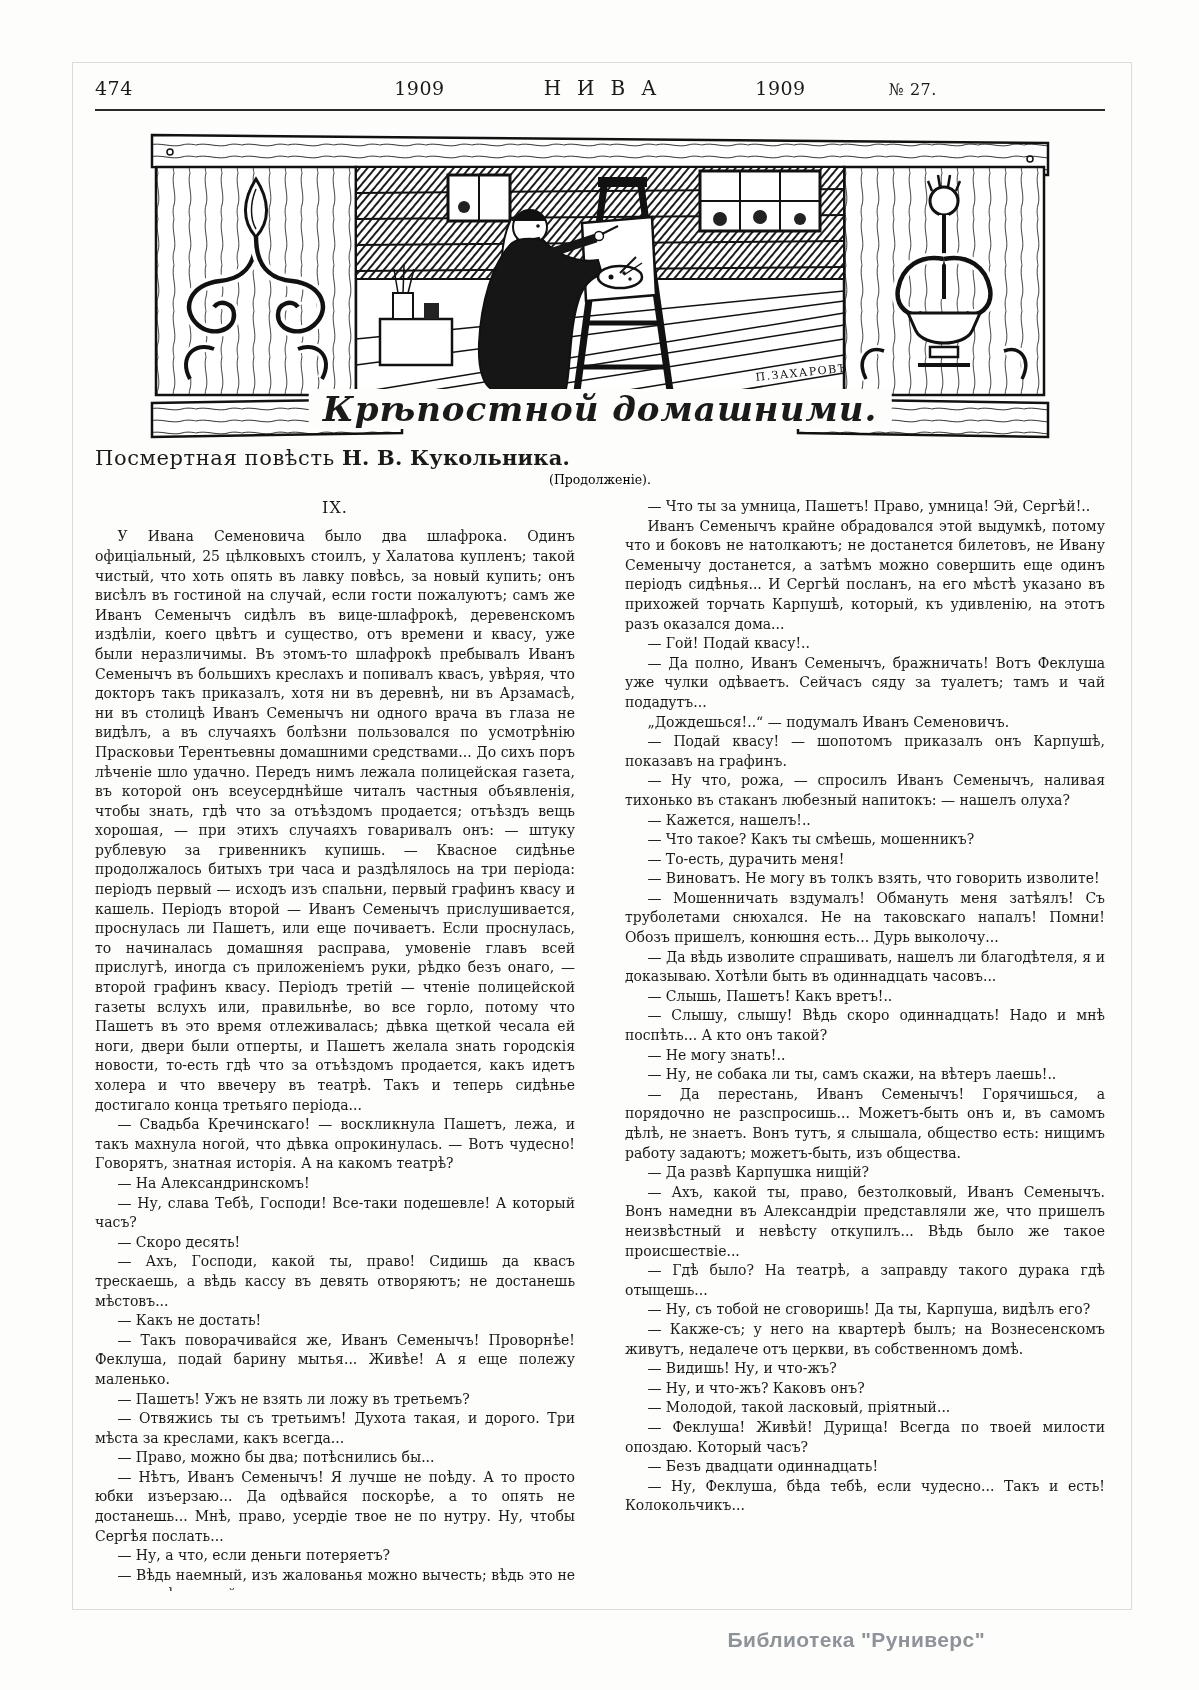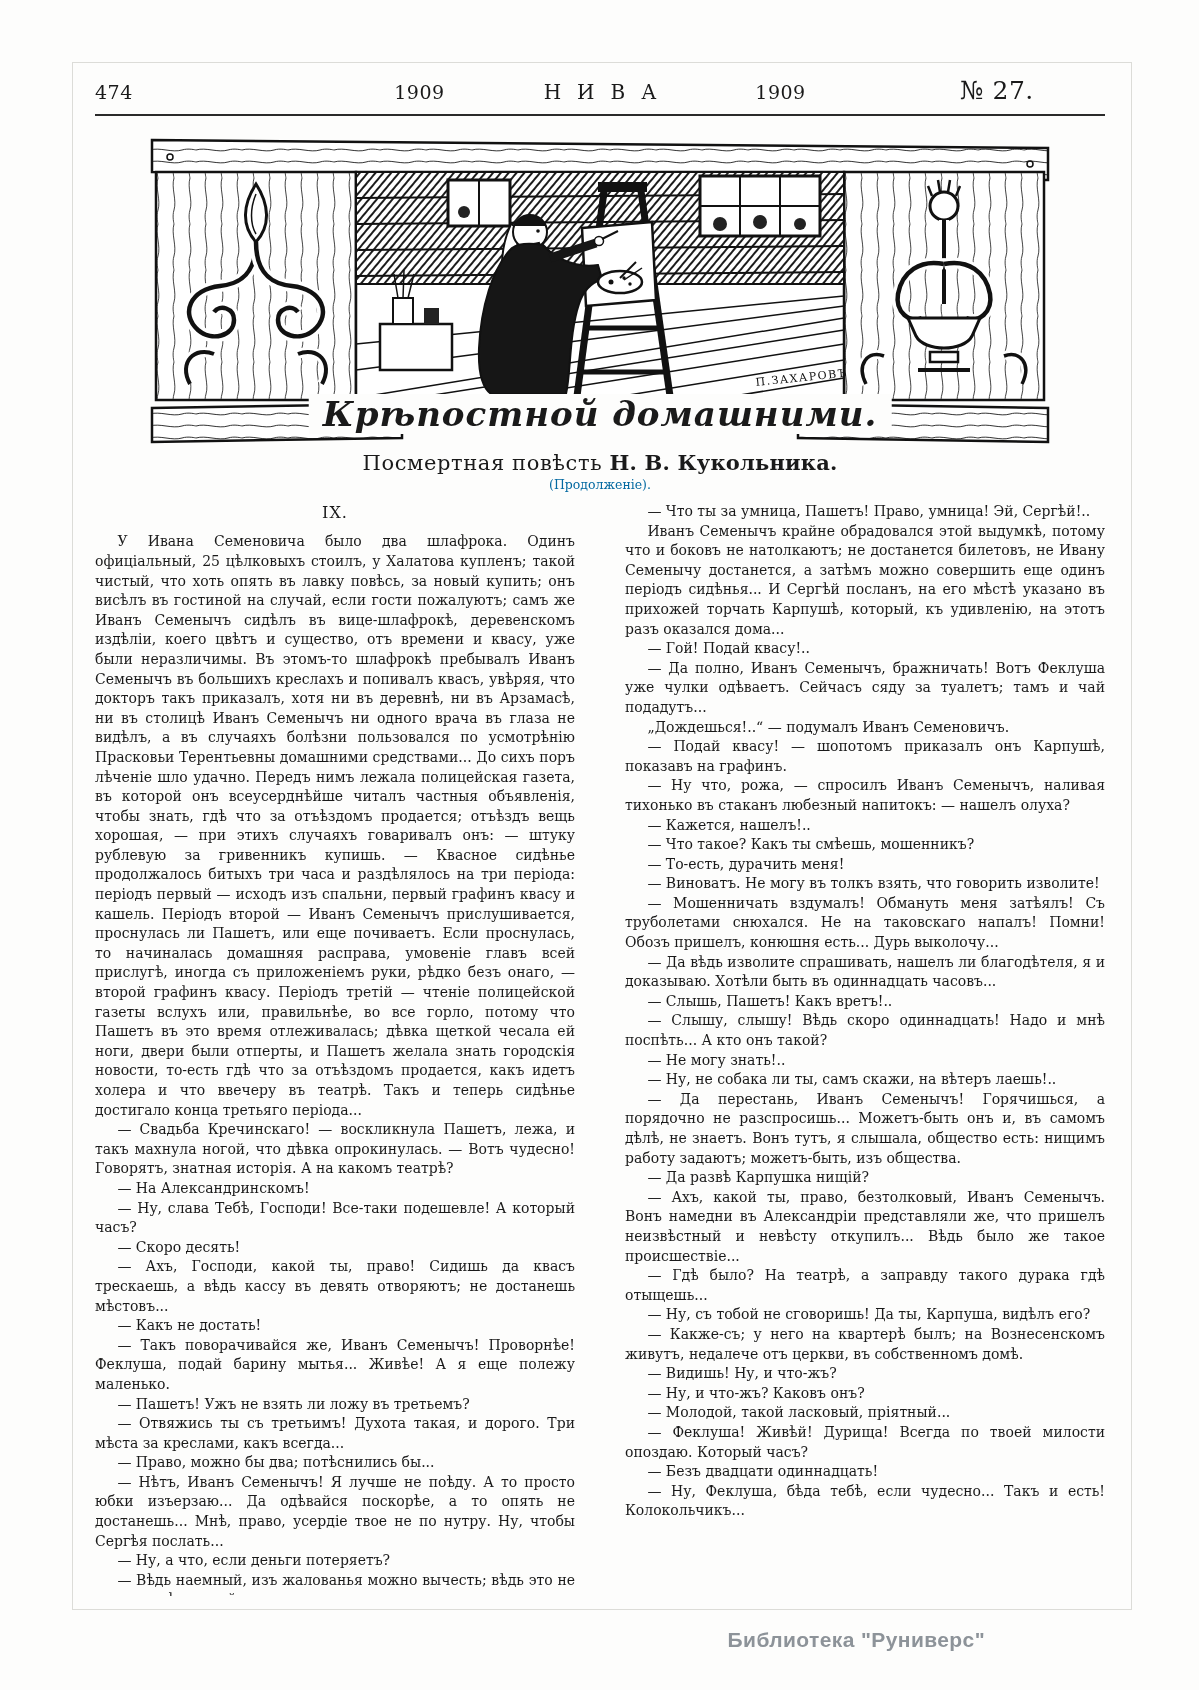--- a/index.html
+++ b/index.html
@@ -23,34 +23,34 @@
     display:grid;
     grid-template-columns:1fr 1fr auto 1fr 1fr;
     align-items:baseline;
     font-size:19px;
     letter-spacing:0.5px;
   }
   .masthead .pageno{text-align:left;}
   .masthead .yearL{text-align:center;}
   .masthead .mag{ text-align:center;letter-spacing:16px;font-size:20px;padding-left:16px;}
   .masthead .yearR{text-align:center;}
-  .masthead .issue{text-align:center;font-size:25px;}
+  .masthead .issue{text-align:left;font-size:16px;}
   .rule{border:none;border-top:2px solid #2a2a2a;margin:9px 0 0 0;}
 
   
   .illu-wrap{position:relative;width:900px;height:312px;margin:16px auto 0;}
   .illu-wrap svg{display:block;width:900px;height:312px;}
   .story-title{
     position:absolute;left:50%;top:262px;transform:translateX(-50%);
     background:#fdfdfc;padding:0 14px;white-space:nowrap;
     font-size:34px;font-weight:bold;font-style:italic;letter-spacing:1px;
   }
-  .subtitle{text-align:center;margin-top:6px;font-size:21px;letter-spacing:0.6px;}
+  .subtitle{text-align:left;margin-top:6px;font-size:21px;letter-spacing:0.6px;}
   .subtitle .author{font-weight:bold;letter-spacing:0.2px;}
-  .continuation{text-align:center;font-size:12.5px;margin-top:2px;color:#0369a1;}
+  .continuation{text-align:center;font-size:12.5px;margin-top:2px;color:#000000;}
 
   
   .columns{
     display:flex;gap:50px;margin-top:10px;
     height:1094px;overflow:hidden;
     font-size:14px;line-height:1.4;text-align:justify;
   }
   .col{flex:1 1 0;min-width:0;}
   .chapter{text-align:center;font-size:16px;margin:0 0 8px 0;letter-spacing:1px;}
   p.para{margin:0;text-indent:1.6em;}

